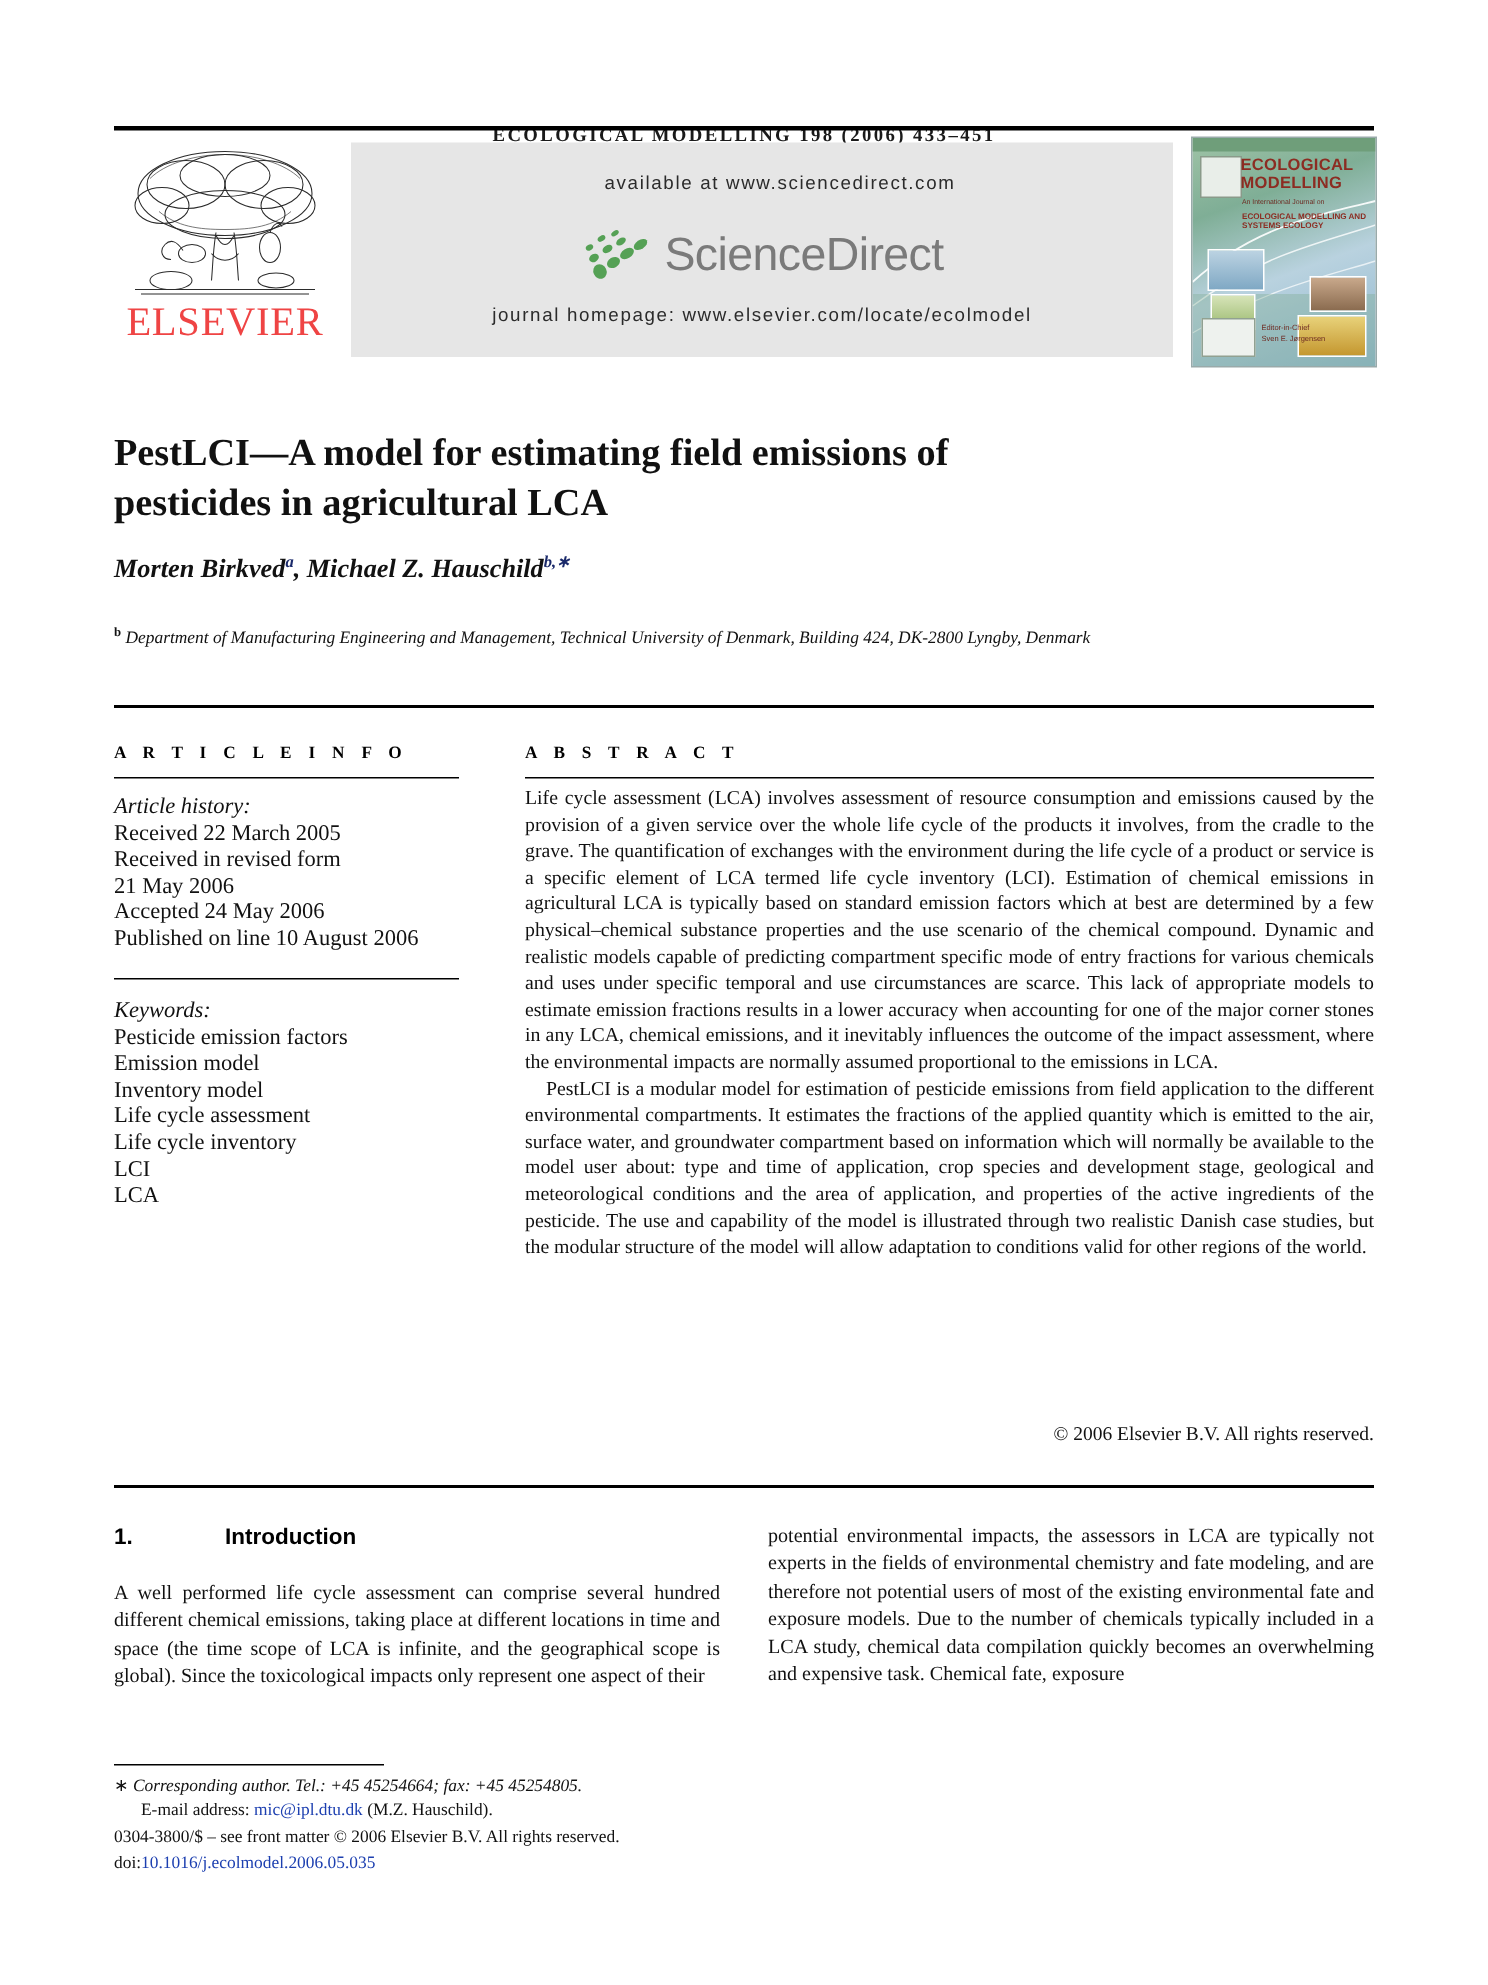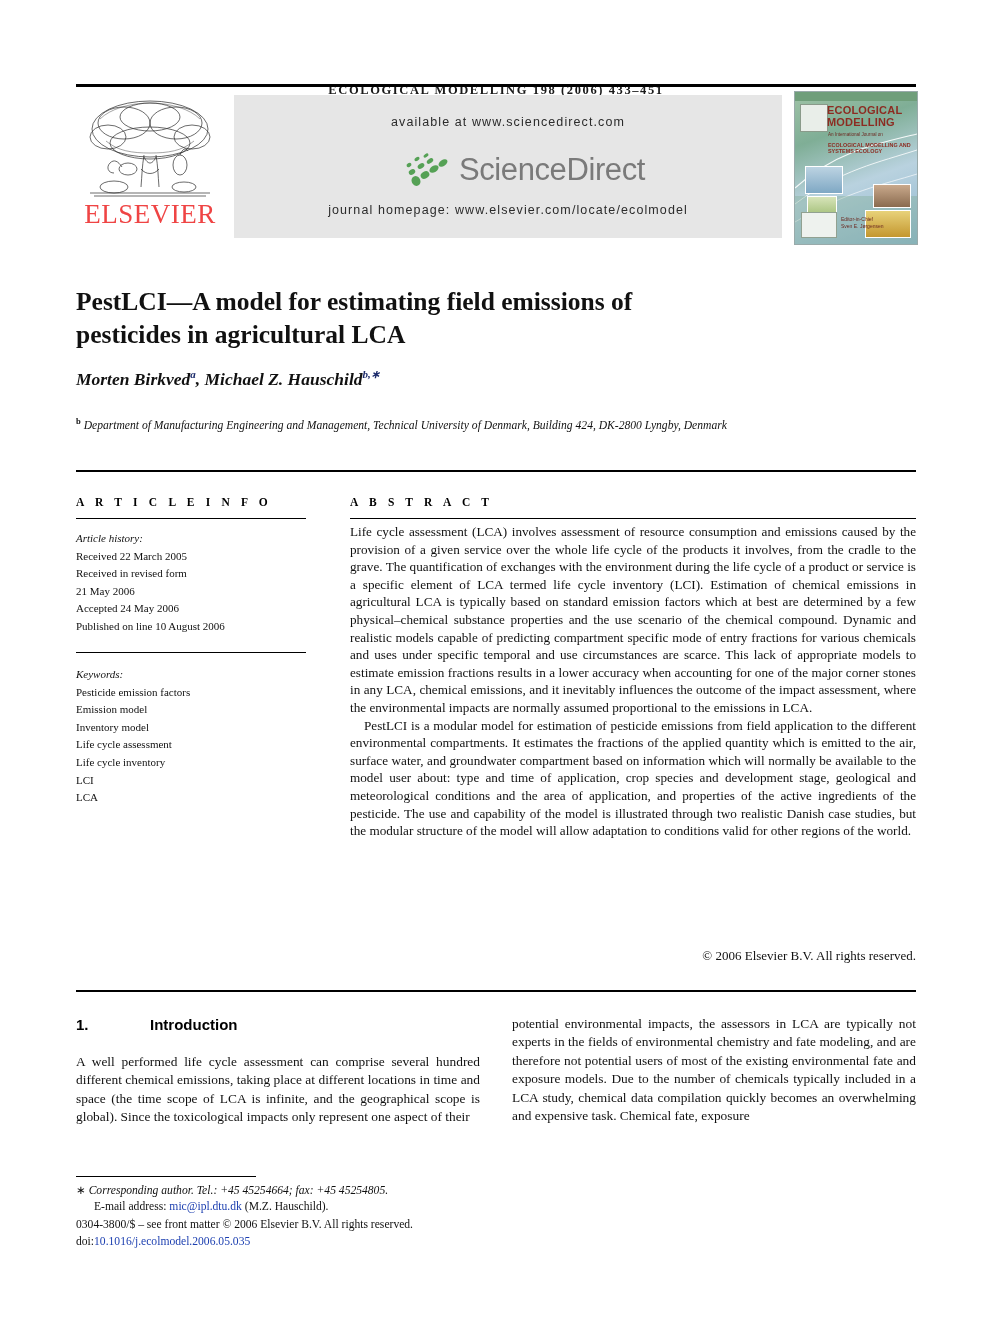--- a/index.html
+++ b/index.html
@@ -77,37 +77,36 @@
   .sd-banner {
     position: absolute;
     left: 158px;
     top: 8px;
     width: 548px;
     height: 143px;
     background: #e6e6e6;
   }
   .sd-avail {
     position: absolute;
-    left: 0; top: 20px;
+    left: 12px; top: 20px;
     width: 548px;
     text-align: center;
     font-family: "Liberation Sans", sans-serif;
     font-size: 12.5px;
     letter-spacing: 1.1px;
     color: #2b2b2b;
   }
   .sd-logo {
     position: absolute;
     left: 0; top: 52px;
     width: 548px;
     height: 46px;
     display: flex;
     align-items: center;
     justify-content: center;
-    padding-left: 16px;
   }
   .sd-logo-mark { width: 52px; height: 38px; margin-right: 4px; }
   .sd-logo-text {
     font-family: "Liberation Sans", sans-serif;
     font-size: 31px;
     color: #7a7a7a;
     letter-spacing: -0.4px;
   }
   .sd-home {
     position: absolute;
@@ -242,21 +241,21 @@
     font-size: 11.5px;
     font-weight: bold;
     letter-spacing: 4.2px;
     color: #000;
   }
   .info-col {
     position: absolute;
     left: 76px;
     width: 230px;
     font-family: "Liberation Serif", serif;
-    font-size: 11px;
+    font-size: 15px;
     line-height: 17.6px;
     color: #111;
   }
   .info-col .lbl { font-style: italic; }
   .abstract-col {
     position: absolute;
     left: 350px;
     top: 523px;
     width: 566px;
     font-family: "Liberation Serif", serif;

